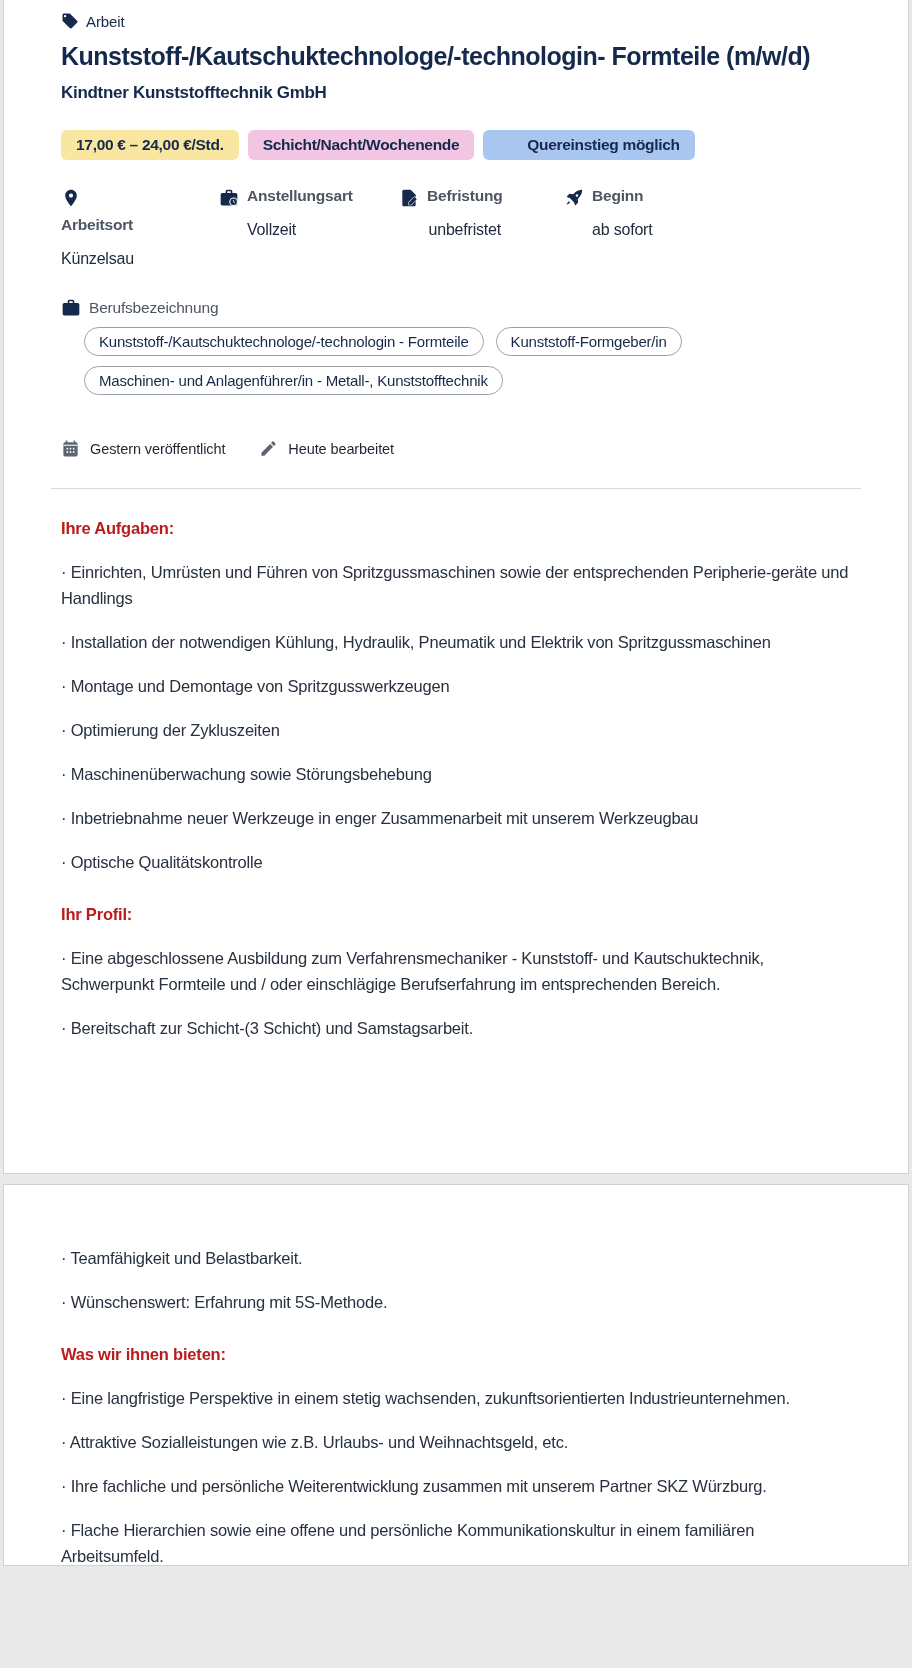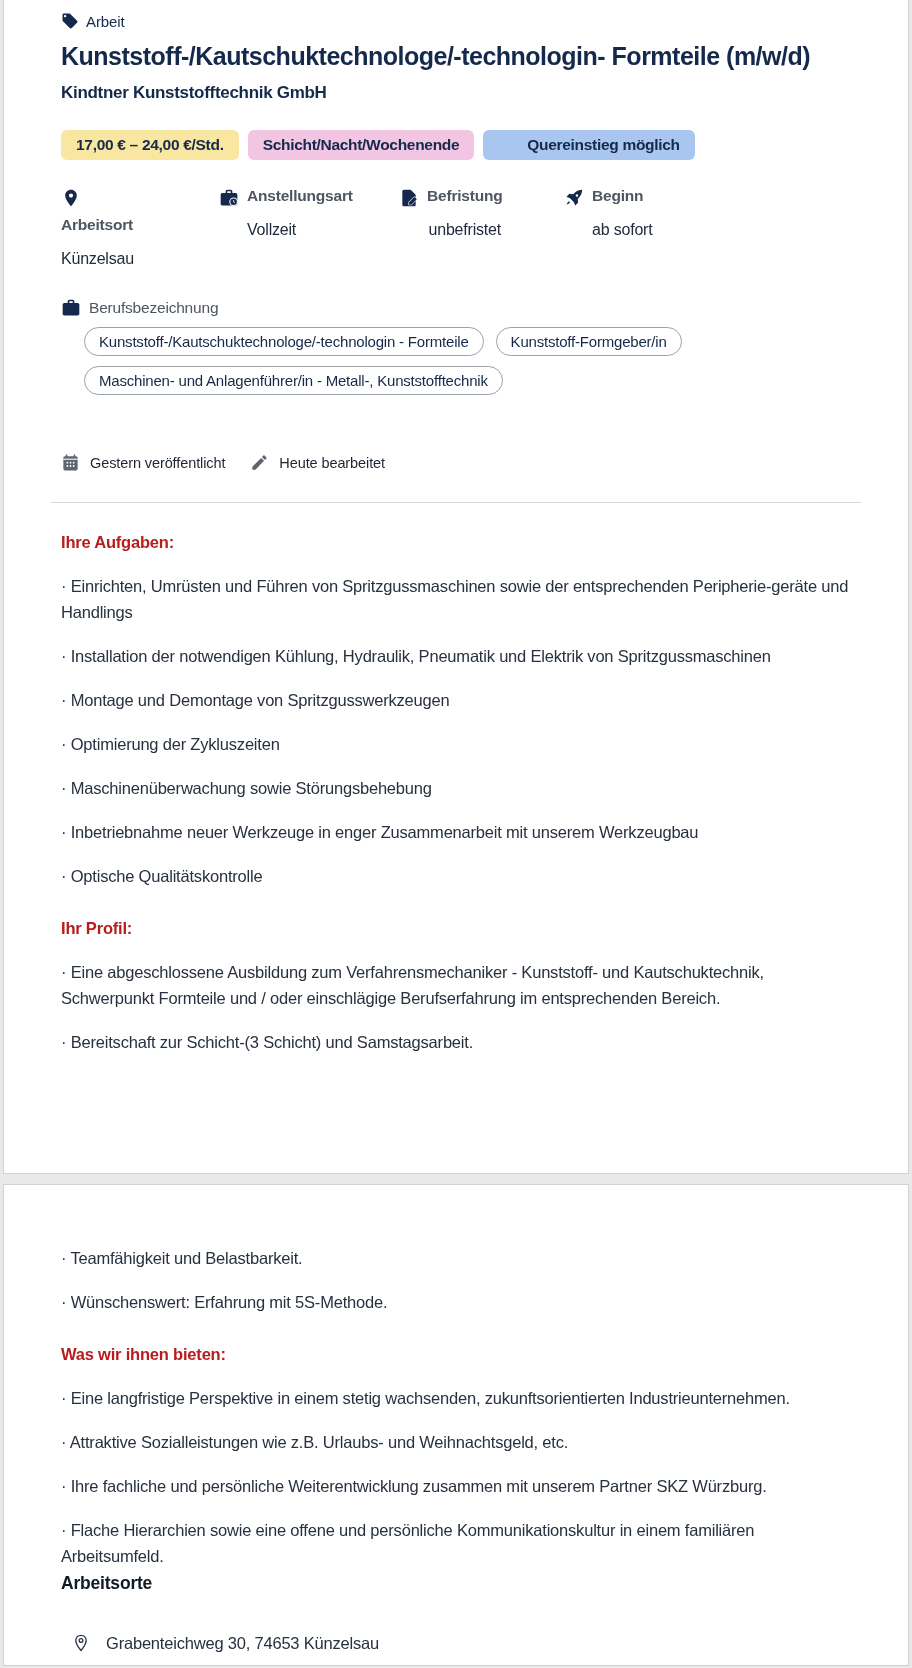--- a/index.html
+++ b/index.html
@@ -10,21 +10,21 @@
     background: #e9e9e9;
     font-family: "Liberation Sans", sans-serif;
     color: #16294a;
   }
   .card {
     background: #fff;
     margin: 0 3px;
     border: 1px solid #d2d2d2;
   }
   .card1 { border-top: none; height: 1174px; padding: 12px 57px 0; overflow: hidden; }
-  .card2 { margin-top: 10px; height: 482px; padding: 60px 57px 0; overflow: hidden; }
+  .card2 { margin-top: 10px; height: 382px; padding: 60px 57px 0; overflow: hidden; }
 
   
   .tag-row { display: flex; align-items: center; gap: 7px; color: #14294b; }
   .tag-row .label { font-size: 15px; letter-spacing: -0.1px; }
   h1 {
     margin-top: 8px;
     font-size: 25px; line-height: 37px; font-weight: bold;
     color: #14294b; letter-spacing: -0.5px;
     max-width: 760px;
   }
@@ -57,21 +57,21 @@
   .jobtitles .head .icon { width: 20px; color: #14294b; }
   .jobtitles .head .label { font-size: 15.5px; font-weight: normal; color: #4d5661; letter-spacing: -0.2px; }
   .pill-rows { margin-top: 9px; padding-left: 23px; display: flex; flex-wrap: wrap; gap: 10px 12px; max-width: 720px; }
   .pill {
     display: inline-block; border: 1.5px solid #9ba1a8; border-radius: 17px;
     padding: 5px 14px; font-size: 15px; color: #16294a; letter-spacing: -0.2px;
     background: #fff; white-space: nowrap;
   }
 
   
-  .meta { margin-top: 58px; display: flex; gap: 25px; }
+  .meta { margin-top: 44px; display: flex; gap: 34px; }
   .meta .item { display: flex; align-items: center; gap: 10px; }
   .meta .icon { width: 19px; color: #5d6571; }
   .meta .text { font-size: 14.5px; color: #1d2633; letter-spacing: -0.1px; }
 
   .divider { margin: 30px -10px 0; border: none; border-top: 1px solid #d6dade; }
 
   
   .blocks { margin-top: 10px; }
   .blocks p, .blocks h3, .blocks h2 { letter-spacing: -0.2px; }
   .blocks p {

